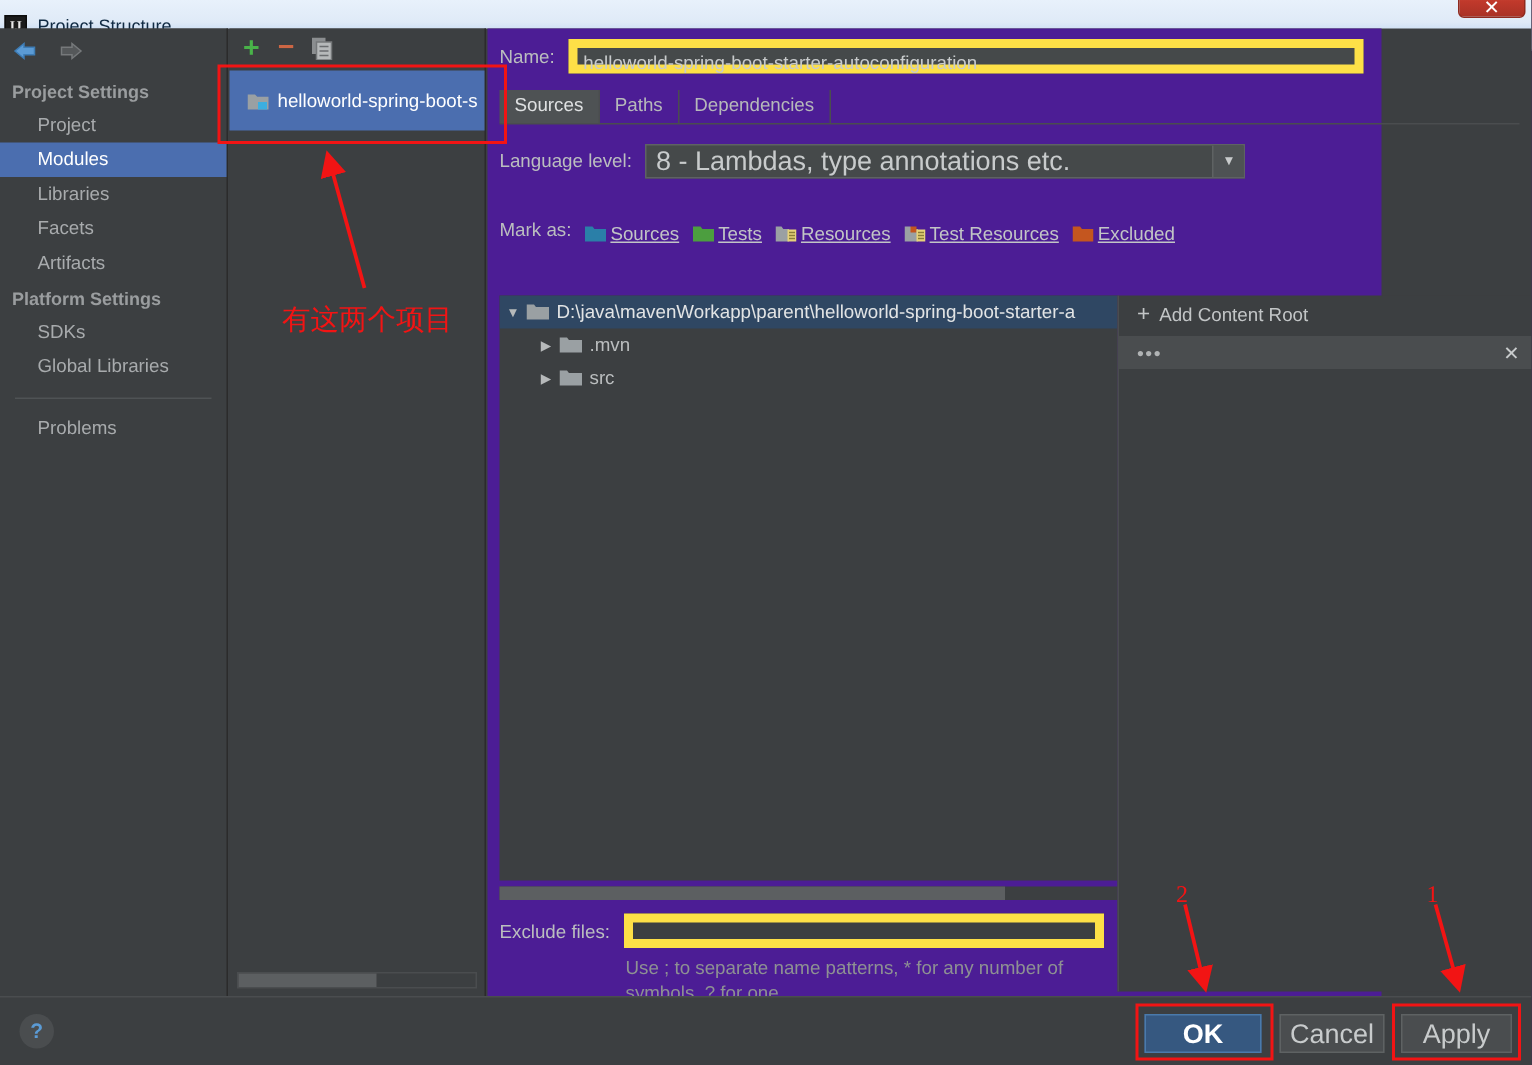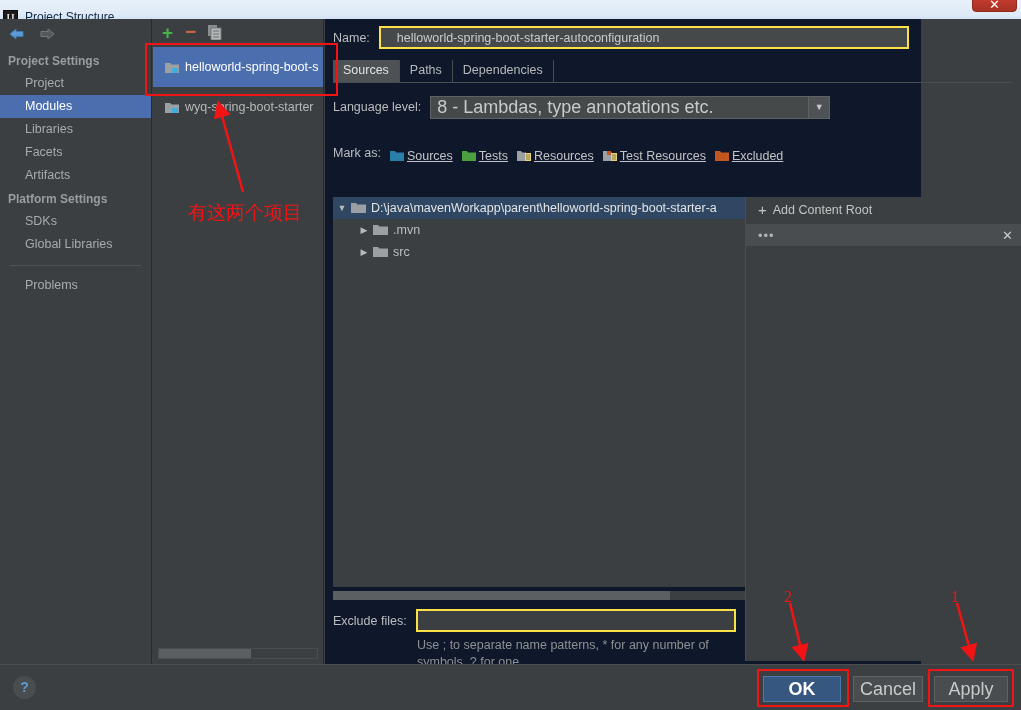--- a/index.html
+++ b/index.html
@@ -84,27 +84,27 @@
   .modicon { width: 15px; height: 13px; margin-right: 5px; position: relative; flex: none; }
   .mod-scroll {
     position: absolute; left: 5px; bottom: 5px; width: 160px; height: 11px;
     background: #3c3f41; border: 1px solid #4a4d4f;
   }
   .mod-scroll i { display: block; width: 92px; height: 9px; background: #5c5f61; }
 
   
   .content {
     position: absolute; left: 325px; top: 0; width: 596px; height: 645px;
-    background: #0f172a;
+    background: #4c1d95;
   }
   .namerow { display: flex; align-items: center; height: 31px; padding: 6px 12px 0 8px; }
   .lbl { font-size: 12.5px; color: #bbbebf; font-family: "Liberation Sans", sans-serif; }
   .txtfield {
-    background: #45494a; border: 2px solid #fde047; height: 23px;
-    font-size: 12.5px; color: #c8cbcc; padding: 0 16px; line-height: 21px;
+    background: #45494a; border: 6px solid #fde047; height: 23px;
+    font-size: 12.5px; color: #c8cbcc; padding: 0 4px; line-height: 21px;
     font-family: "Liberation Sans", sans-serif;
   }
   .name-input { flex: 1; margin-left: 9px; }
 
   .tabrow { display: flex; align-items: flex-end; height: 24px; margin: 9px 0 0 8px; border-bottom: 1px solid #4a4d4f; width: 680px; }
   .tab {
     font-size: 12.5px; color: #b6b9ba; padding: 3px 10px 4px 10px; height: 22px;
     border-right: 1px solid #4a4d4f; font-family: "Liberation Sans", sans-serif;
   }
   .tab.sel { background: #4e5254; color: #dfe1e2; }
@@ -259,29 +259,20 @@
       <div class="modlist">
         <div class="modrow sel">
           <span class="modicon">
             <svg width="15" height="13" viewBox="0 0 15 13">
               <path d="M0 2 L5 2 L6.5 3.5 L14 3.5 L14 12 L0 12 Z" fill="#9aa0a3"></path>
               <rect x="7" y="7" width="6" height="5" fill="#3caee0"></rect>
             </svg>
           </span>
           <span>helloworld-spring-boot-s</span>
         </div>
-        <div class="modrow">
-          <span class="modicon">
-            <svg width="15" height="13" viewBox="0 0 15 13">
-              <path d="M0 2 L5 2 L6.5 3.5 L14 3.5 L14 12 L0 12 Z" fill="#9aa0a3"></path>
-              <rect x="7" y="7" width="6" height="5" fill="#3caee0"></rect>
-            </svg>
-          </span>
-          <span>wyq-spring-boot-starter</span>
-        </div>
       </div>
 
       <div class="mod-scroll">
           <i></i>
         </div>
     </div>
 
     <div class="content">
 
       <div class="namerow">

